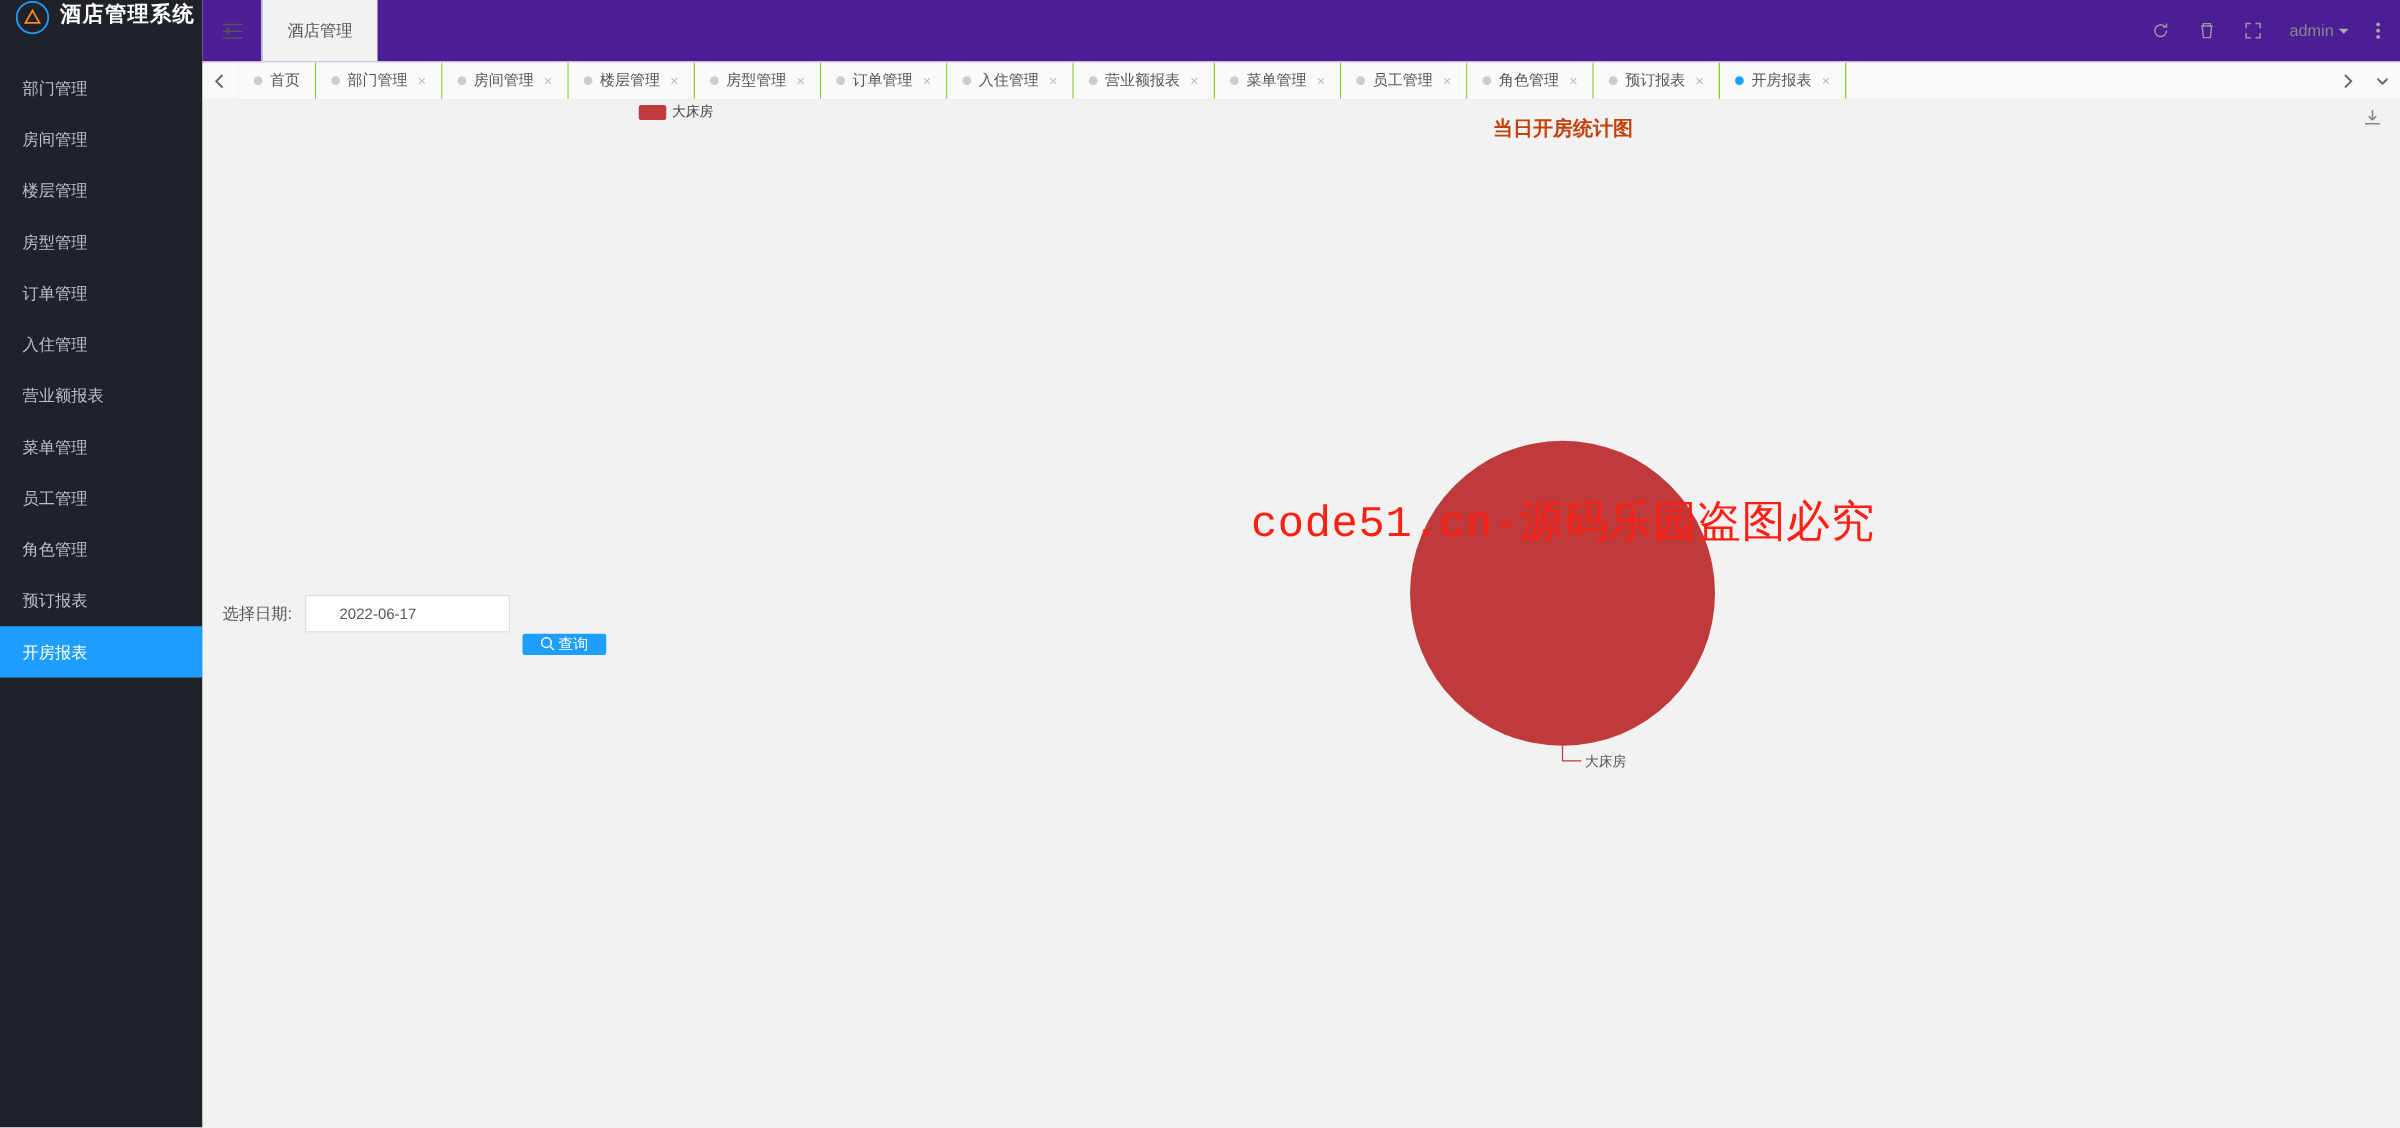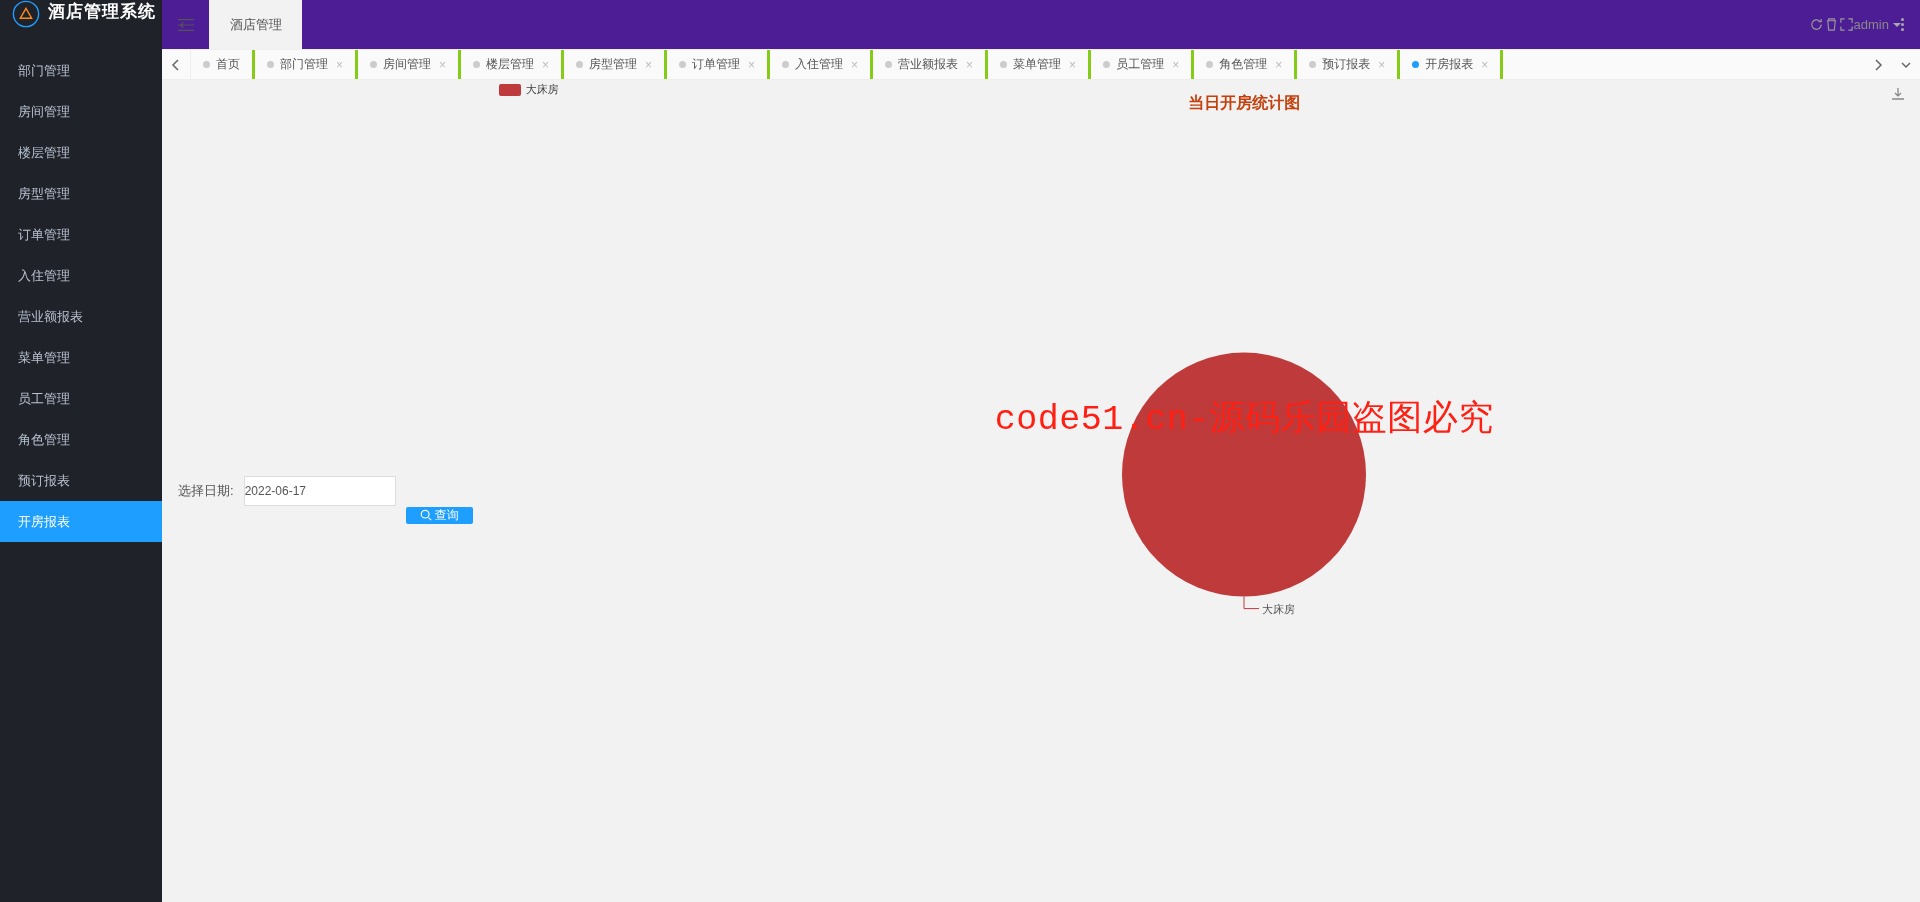--- a/index.html
+++ b/index.html
@@ -17,44 +17,44 @@
 
 
 .main { flex: 1; display: flex; flex-direction: column; min-width: 0; }
 
 
 .top-header { height: 50px; border-bottom: 1px solid #eee; display: flex; align-items: stretch; background: #4c1d95; }
 .header-left { display: flex; align-items: stretch; }
 .hamburger-btn { width: 48px; display: flex; align-items: center; justify-content: center; border-right: 1px solid #eee; cursor: pointer; }
 .hamburger-btn svg { width: 16px; height: 14px; }
 .header-tab { padding: 0 20px; display: flex; align-items: center; background: #f2f2f2; cursor: pointer; font-size: 13px; color: #555; }
-.header-right { margin-left: auto; display: flex; align-items: center; padding-right: 16px; color: #888; }
+.header-right { margin-left: auto; display: flex; align-items: center; gap: 22px; padding-right: 16px; color: #888; }
 .hdr-icon { cursor: pointer; display: inline-flex; align-items: center; justify-content: center; }
 .hdr-icon svg { width: 15px; height: 15px; stroke: #999; }
 .user-name { display: flex; align-items: center; gap: 4px; cursor: pointer; font-size: 13px; color: #888; }
 .user-name .caret { border: 4px solid transparent; border-top-color: #aaa; margin-top: 4px; }
 .more-dots { display: flex; flex-direction: column; gap: 2px; cursor: pointer; }
 .more-dots span { width: 3px; height: 3px; background: #aaa; border-radius: 50%; }
 
 
 .tabstrip { height: 30px; border-bottom: 1px solid #eee; display: flex; align-items: stretch; background: #fafafa; }
 .tab-arrow, .tab-dropdown { width: 28px; display: flex; align-items: center; justify-content: center; cursor: pointer; color: #666; }
 .tab-arrow svg, .tab-dropdown svg { width: 12px; height: 12px; }
 .tab-list { flex: 1; display: flex; overflow: hidden; }
-.tab { display: flex; align-items: center; gap: 6px; padding: 0 12px; border-right: 3px solid #84cc16; cursor: pointer; font-size: 12px; color: #555; white-space: nowrap; background: #fafafa; }
+.tab { display: flex; align-items: center; gap: 6px; padding: 0 12px; border-right: 1px solid #84cc16; cursor: pointer; font-size: 12px; color: #555; white-space: nowrap; background: #fafafa; }
 .tab.first { border-left: 1px solid #eee; }
 .tab-dot { width: 7px; height: 7px; border-radius: 50%; background: #ccc; }
 .tab.active .tab-dot { background: #1e9fff; }
 .tab-close { color: #bbb; font-size: 12px; margin-left: 2px; }
 
 
 .content { flex: 1; background: #f2f2f2; display: flex; flex-direction: row; overflow: hidden; }
 .filter-bar { padding: 10px 16px; display: flex; align-items: center; gap: 10px; }
 .filter-label { color: #555; font-size: 13px; }
-.date-input { height: 30px; width: 152px; border: 1px solid #ddd; padding: 0 0; font-size: 12px; background: #fff; color: #555; }
+.date-input { height: 30px; width: 164px; border: 1px solid #ddd; padding: 0 27px; font-size: 12px; background: #fff; color: #555; }
 .query-btn { height: 17px; padding: 0 14px; background: #1e9fff; color: #fff; border: none; border-radius: 2px; font-size: 12px; cursor: pointer; display: inline-flex; align-items: center; gap: 3px; margin-top: 48px; }
 .query-btn svg { width: 12px; height: 12px; }
 
 .chart-wrap { flex: 1; display: flex; position: relative; }
 .legend-col { width: 80px; padding: 2px 0 0 10px; }
 .legend-item { display: flex; align-items: center; gap: 5px; font-size: 11px; color: #444; }
 .legend-swatch { width: 22px; height: 12px; border-radius: 2px; }
 .chart-area { flex: 1; position: relative; }
 .chart-title { text-align: center; font-size: 16px; font-weight: bold; color: #c2410c; margin-top: 13px; }
 .chart-download { position: absolute; right: 14px; top: 6px; cursor: pointer; color: #888; }

